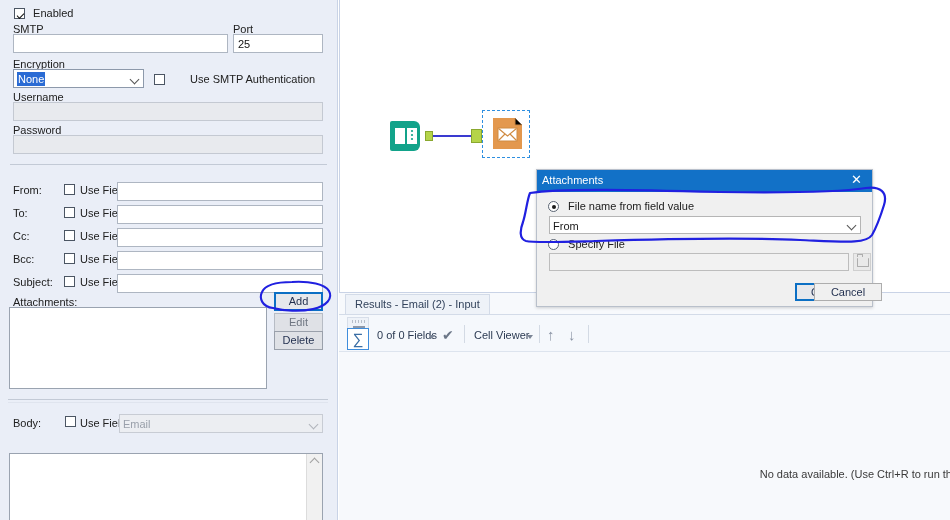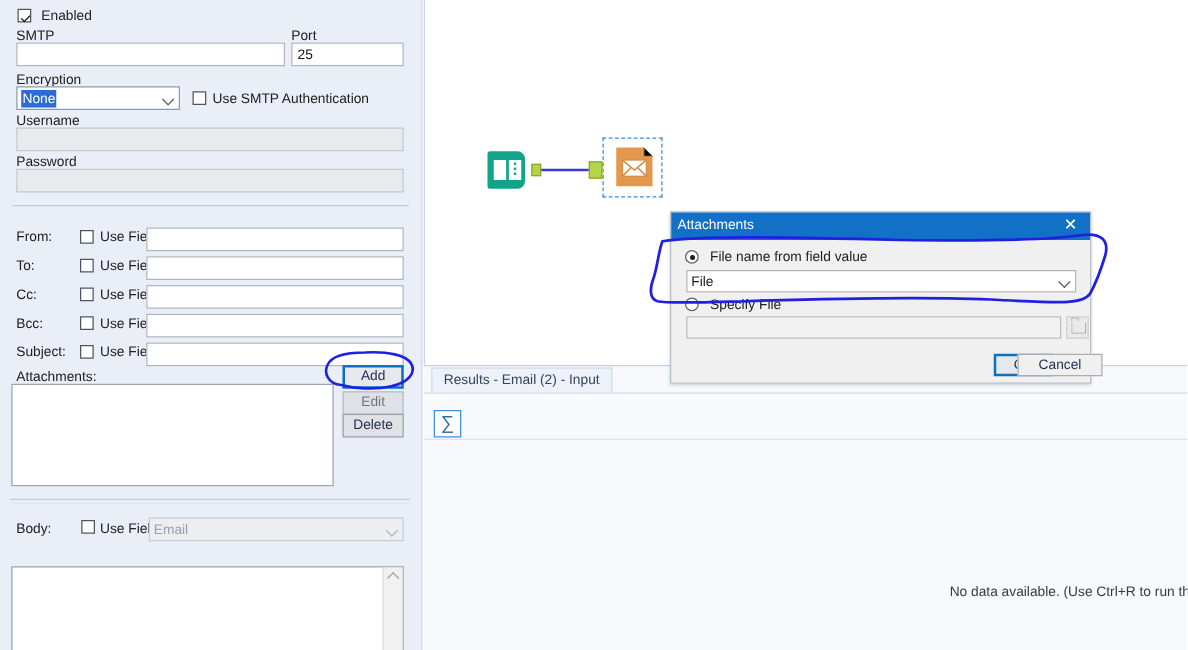--- a/index.html
+++ b/index.html
@@ -185,21 +185,21 @@
   <div class="lbl row" style="left:233px;top:23px;">Port</div>
   <input class="tbox row" style="left: 233px; top: 34px; width: 90px;" value="25">
 
   <div class="lbl row" style="left:13px;top:58px;">Encryption</div>
   <div class="combo row" style="left:13px;top:69px;width:131px;">
     <span class="val sel">None</span>
     <span class="arr"></span>
   </div>
   <div class="row" style="left:154px;top:73px;">
     <span class="cb"></span>
-    <span class="lbl" style="margin-left:2px;">Use SMTP Authentication</span>
+    <span class="lbl" style="margin-left:22px;">Use SMTP Authentication</span>
   </div>
 
   <div class="lbl row" style="left:13px;top:91px;">Username</div>
   <input class="tbox disabled row" style="left: 13px; top: 102px; width: 310px;" disabled="" value="">
 
   <div class="lbl row" style="left:13px;top:124px;">Password</div>
   <input class="tbox disabled row" style="left: 13px; top: 135px; width: 310px;" type="password" disabled="" value="">
 
   <div class="sep" style="left:10px;top:164px;width:317px;"></div>
 
@@ -287,40 +287,56 @@
       <path d="M7.5 23.5 L14 17 M25.5 23.5 L19 17" fill="none" stroke="#d08b42" stroke-width="1.2"></path>
     </svg>
   </div>
 </div>
 
 <div id="results">
   <div class="res-top"></div>
   <div class="restab">Results - Email (2) - Input</div>
   <div class="restab-line"></div>
 
+  <div class="restoolbar">
+    <div class="gripbox">
+      <span class="gripdots"></span>
+      <span class="stackicon"></span>
+    </div>
+    <div class="tbtxt" style="left:38px;">0 of 0 Fields</div>
+    <span class="caret" style="left:90px;"></span>
+    <span class="chk-ico" style="left:103px;">✔</span>
+    <span class="tbdiv" style="left:125px;"></span>
+    <div class="tbtxt" style="left:135px;">Cell Viewer</div>
+    <span class="caret" style="left:188px;"></span>
+    <span class="tbdiv" style="left:200px;"></span>
+    <span class="arrow-ico" style="left:208px;">↑</span>
+    <span class="arrow-ico" style="left:229px;">↓</span>
+    <span class="tbdiv" style="left:249px;"></span>
+  </div>
 
   <div class="sigmabox">∑</div>
   <div class="restoolbar-line"></div>
 
   <div class="nodata" style="right:-2px;">No data available. (Use Ctrl+R to run th</div>
 </div>
 
 <div id="dialog">
   <div class="titlebar">
     <span>Attachments</span>
     <span class="closex">✕</span>
   </div>
 
   <div style="position:absolute;left:11px;top:30px;">
     <span class="radio on"></span>
     <span class="lbl" style="margin-left:6px;">File name from field value</span>
   </div>
 
   <div class="combo" style="position:absolute;left:12px;top:46px;width:312px;height:18px;border-color:#b5b5b5;">
-    <span class="val">File</span>
+    <span class="val">From</span>
     <span class="arr" style="top:5px;border-width:1.2px;"></span>
   </div>
 
   <div style="position:absolute;left:11px;top:68px;">
     <span class="radio"></span>
     <span class="lbl" style="margin-left:6px;">Specify File</span>
   </div>
 
   <input class="tbox disabled" style="position: absolute; left: 12px; top: 83px; width: 300px; height: 18px; background: rgb(242, 242, 242); border-color: rgb(189, 189, 189);" value="">
   <div class="folderbtn" style="left:316px;top:83px;width:18px;height:18px;">

